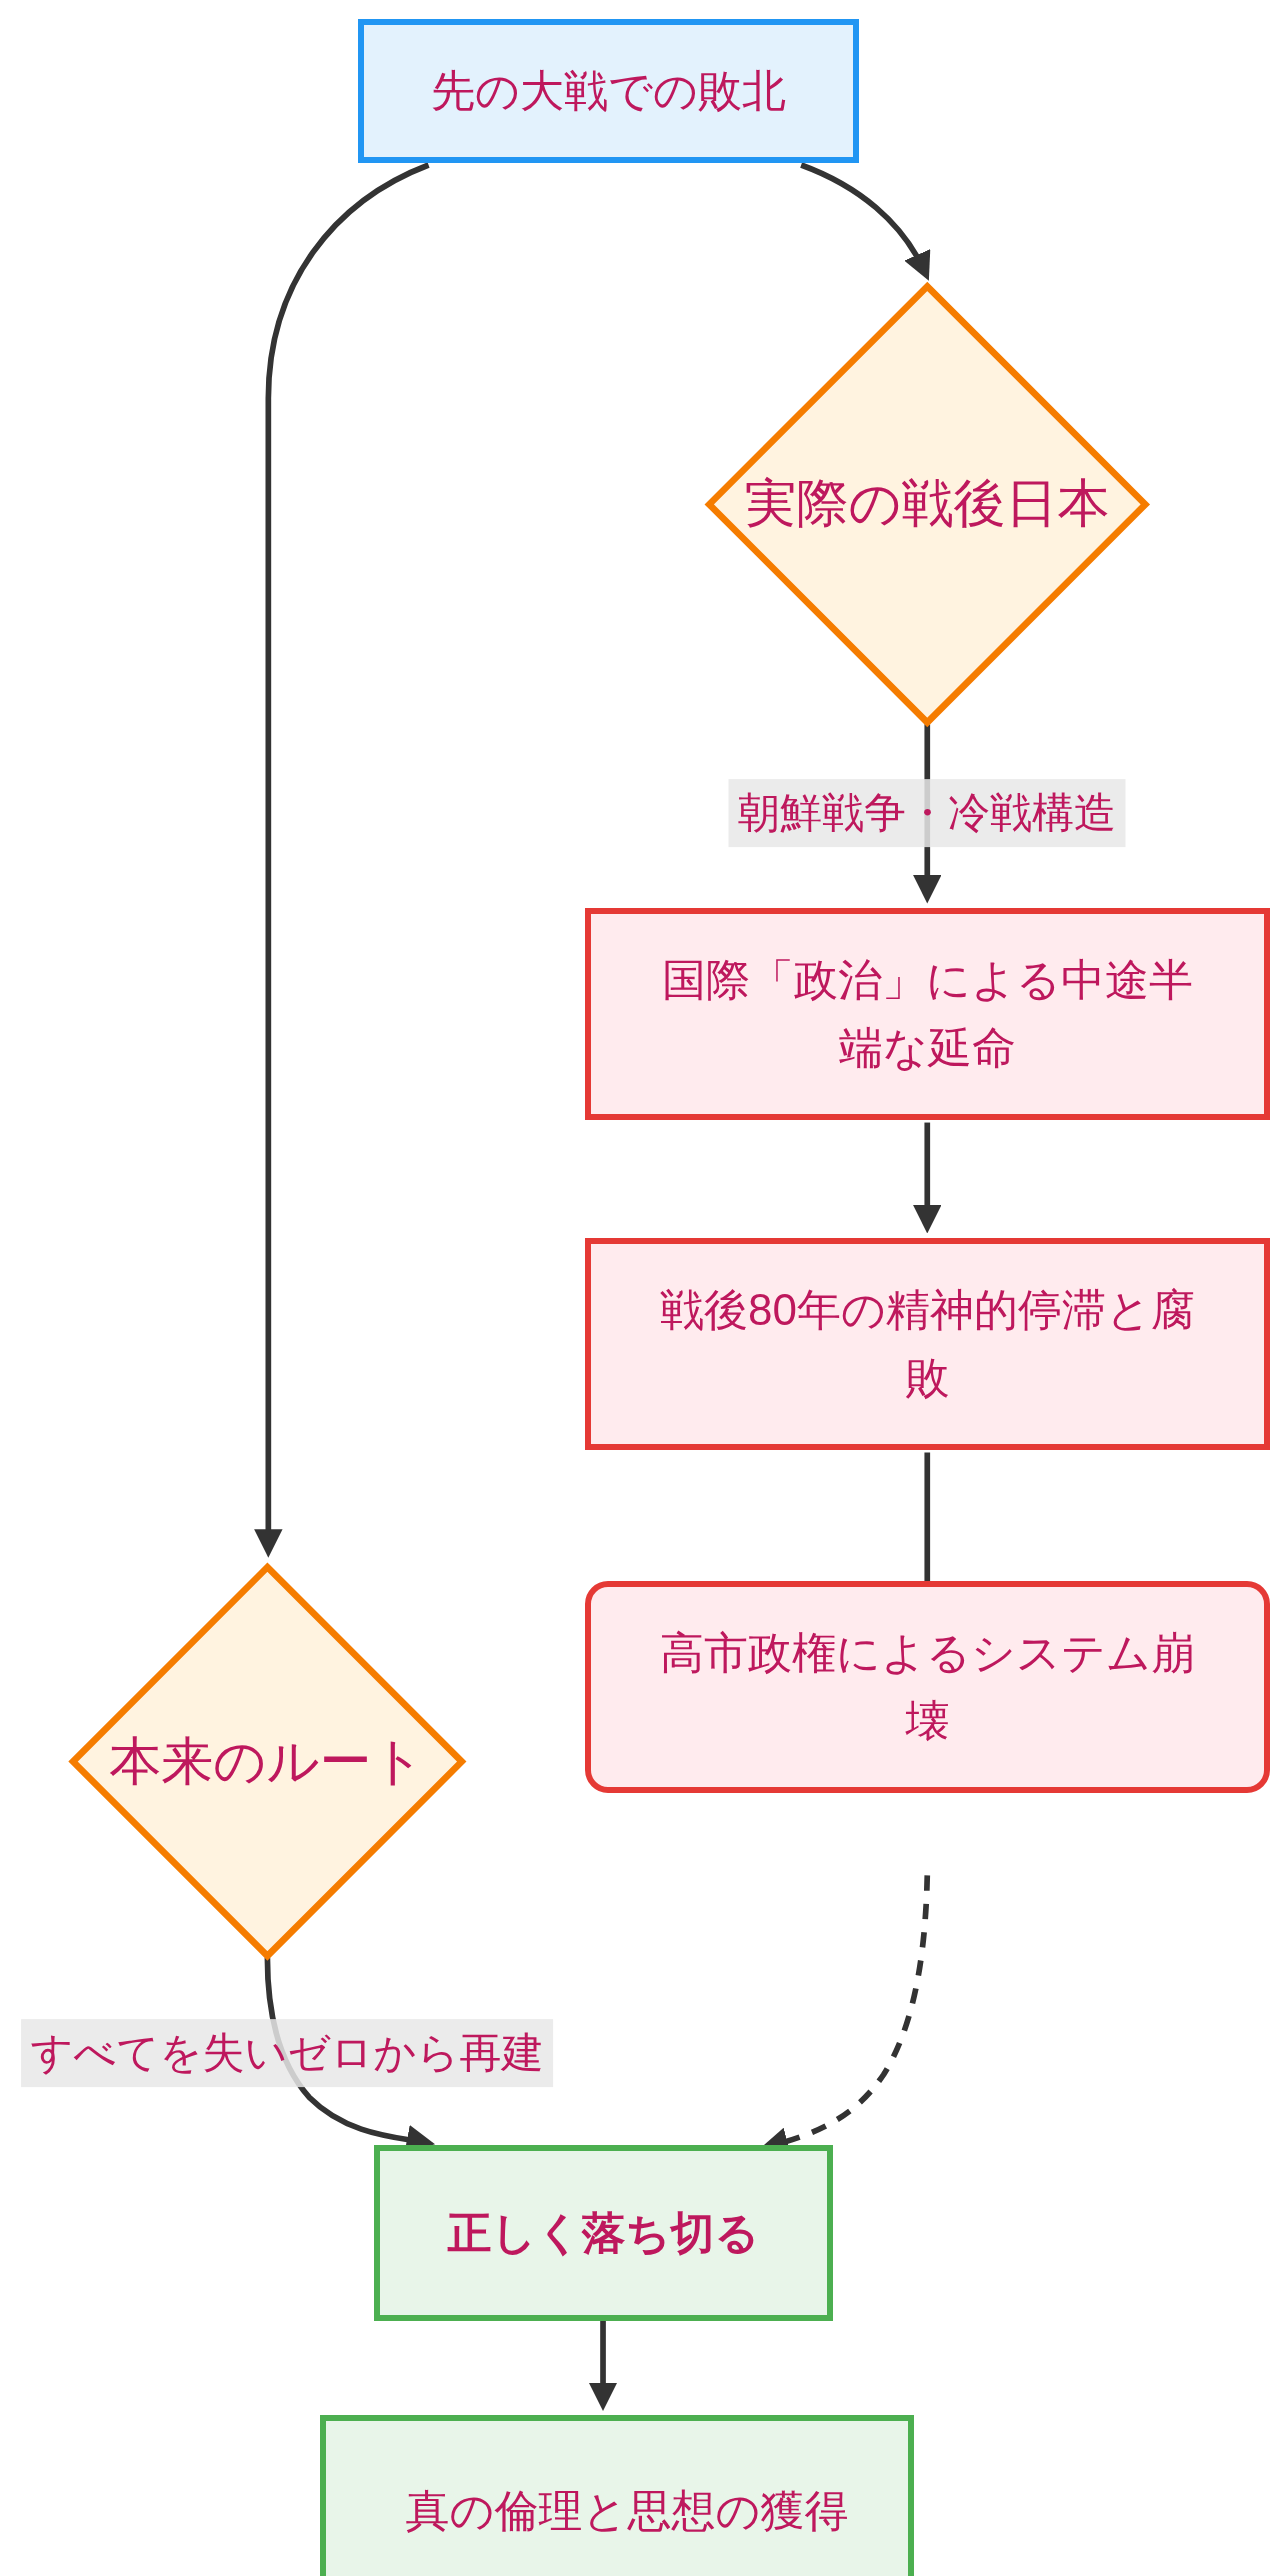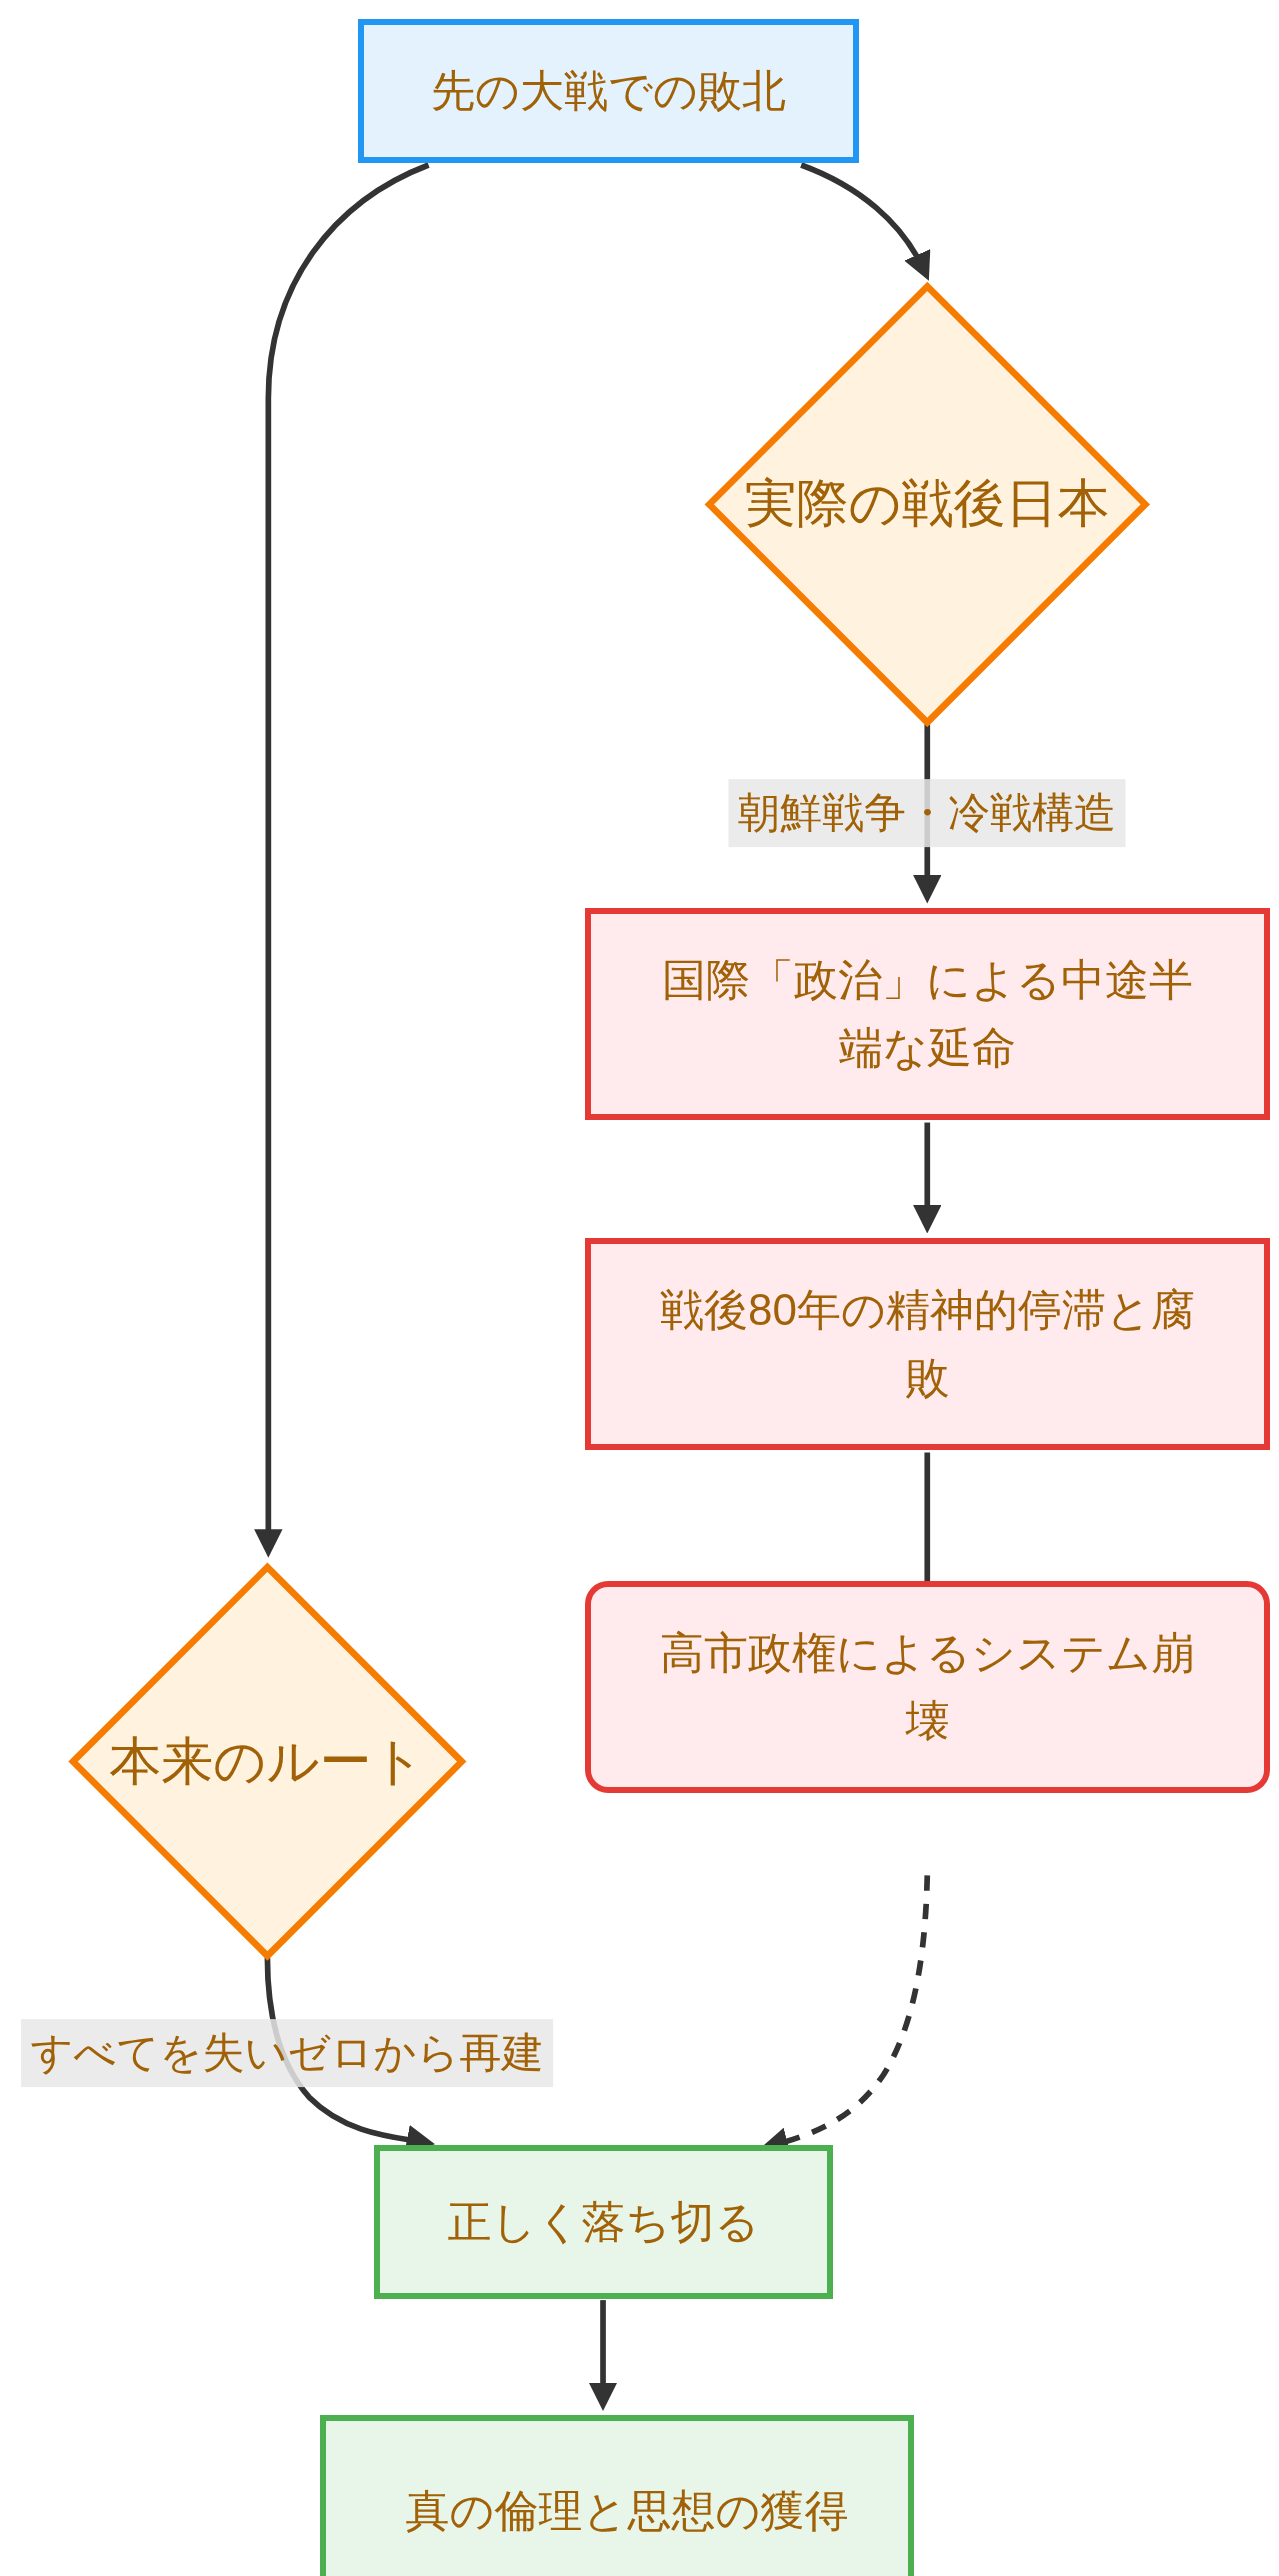--- a/index.html
+++ b/index.html
@@ -2,21 +2,21 @@
 <html style="font-size:15px"><head>
 <meta charset="utf-8">
 <style>
   html, body { margin: 0; padding: 0; background: #ffffff; }
   .canvas {
     position: relative;
     width: 1280px;
     height: 2576px;
     background: #ffffff;
     font-family: "Liberation Sans", sans-serif;
-    color: #a16207;
+    color: #be185d;
     overflow: hidden;
   }
   svg.edge-layer {
     position: absolute;
     left: 0; top: 0;
     width: 1280px; height: 2576px;
   }
   svg.edge-layer path.edge {
     fill: none;
     stroke: #333333;
@@ -116,21 +116,21 @@
   <div class="node red" style="left:585px; top:1581px; width:685px; height:212px;border-radius:23px;">
     <span>高市政権によるシステム崩
 壊</span>
   </div>
 
   <div class="diamond-label" style="left:267px; top:1762px;text-align:center;">本来のルート</div>
 
   <div class="edge-label" style="left:275px; top:2053px;margin-left:12px;">すべてを失いゼロから再建</div>
 
 
-  <div class="node green" style="left:374px; top:2145px; width:459px; height:154px;">
+  <div class="node green" style="left:374px; top:2145px; width:459px; height:176px;font-weight:bold;">
     <span>正しく落ち切る</span>
   </div>
 
   <div class="node green" style="left:320px; top:2415px; width:594px; height:193px;padding-left:20px;">
     <span>真の倫理と思想の獲得</span>
   </div>
 
 </div>
 
 

